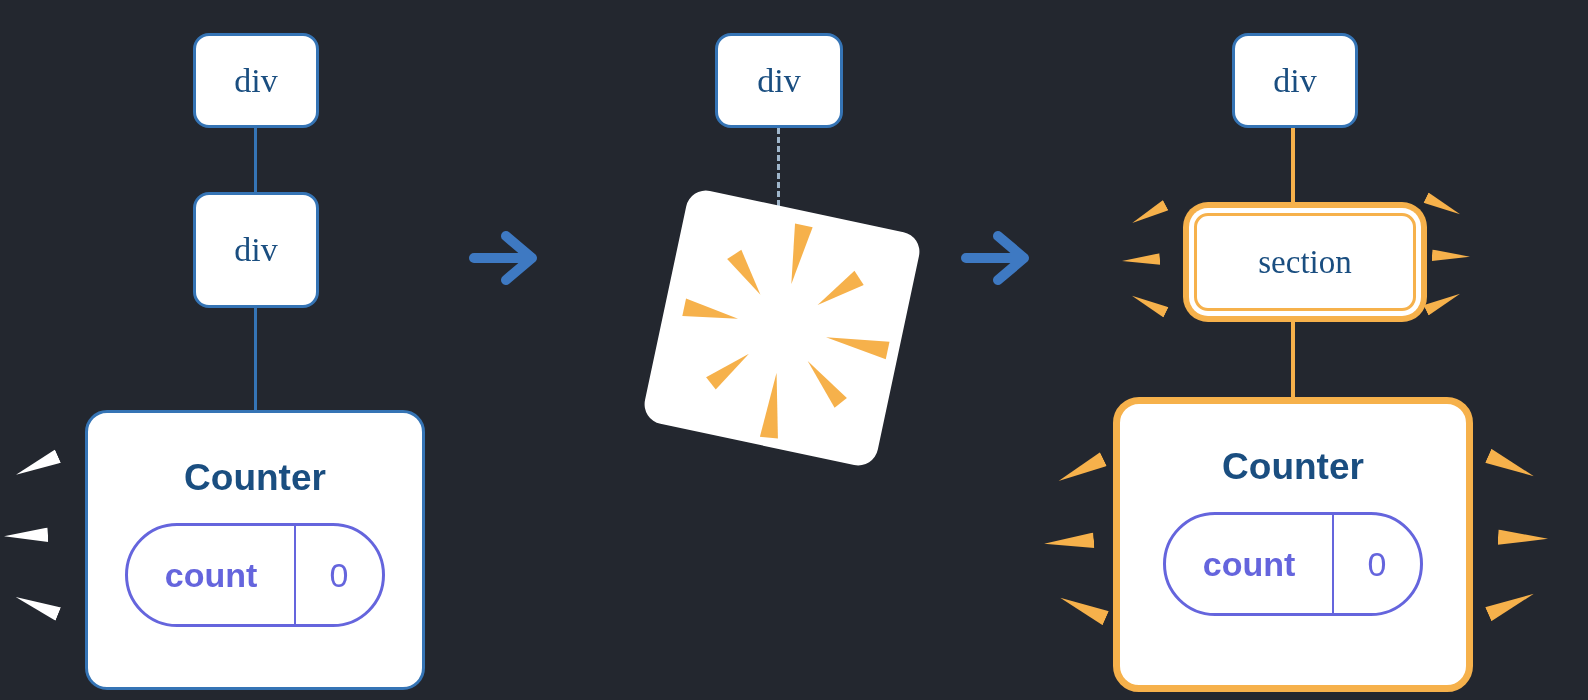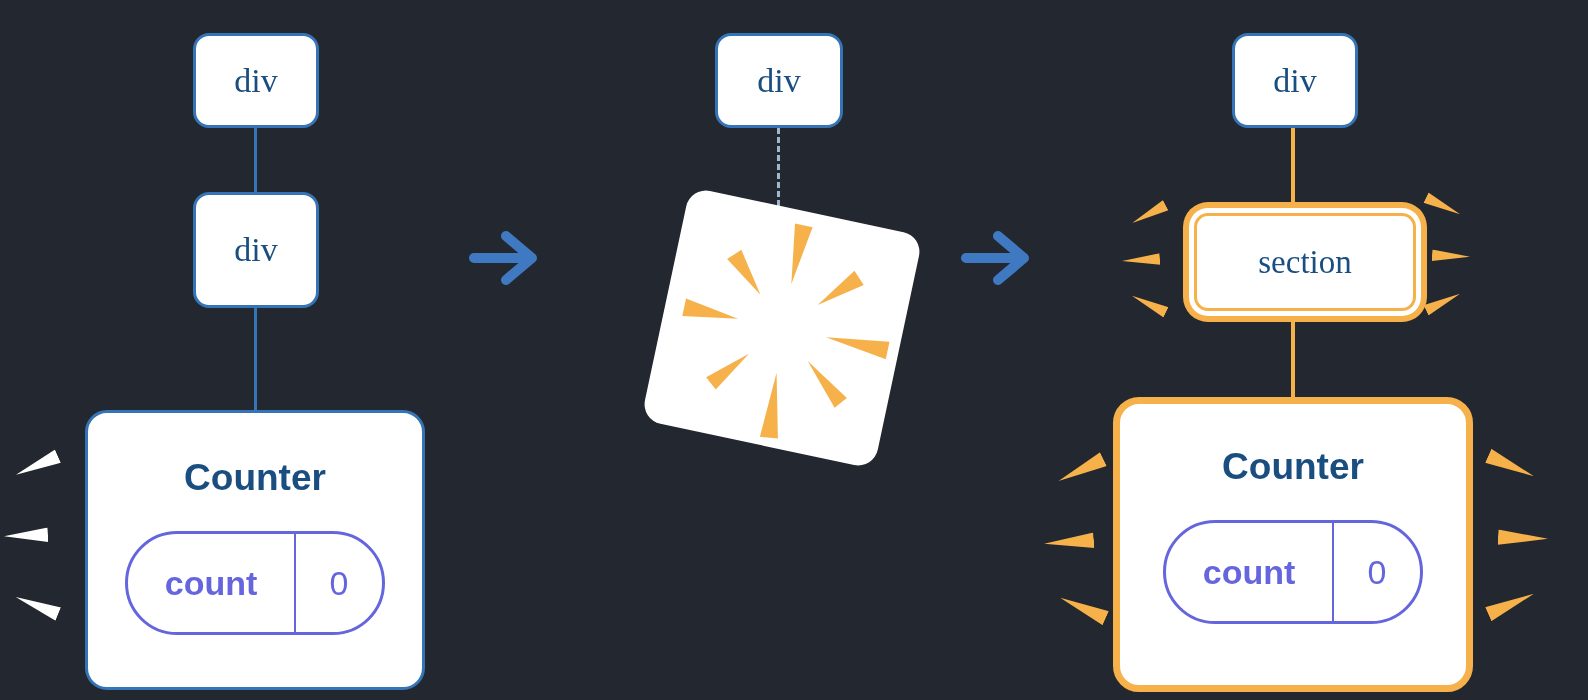--- a/index.html
+++ b/index.html
@@ -32,21 +32,21 @@
   .node.section {
     border-color: var(--highlight-orange);
     border-radius: 14px;
     box-shadow: 0 0 0 5px #ffffff, 0 0 0 11px var(--highlight-orange);
   }
 
   
   .card {
     position: absolute;
     background: #fff;
-    display: flex; flex-direction: column; align-items: center; gap: 8px;
+    display: flex; flex-direction: column; align-items: center;
   }
   .card.blue { border: 3px solid var(--node-border); border-radius: 22px; padding-top: 44px; }
   .card.orangeframe { border: 7px solid var(--highlight-orange); border-radius: 26px; padding-top: 42px; }
   .card-title { font-size: 37px; font-weight: 600; color: var(--node-text); }
 
   
   .pill {
     margin-top: 24px;
     width: 260px; height: 104px;
     border: 3px solid var(--state-purple);

